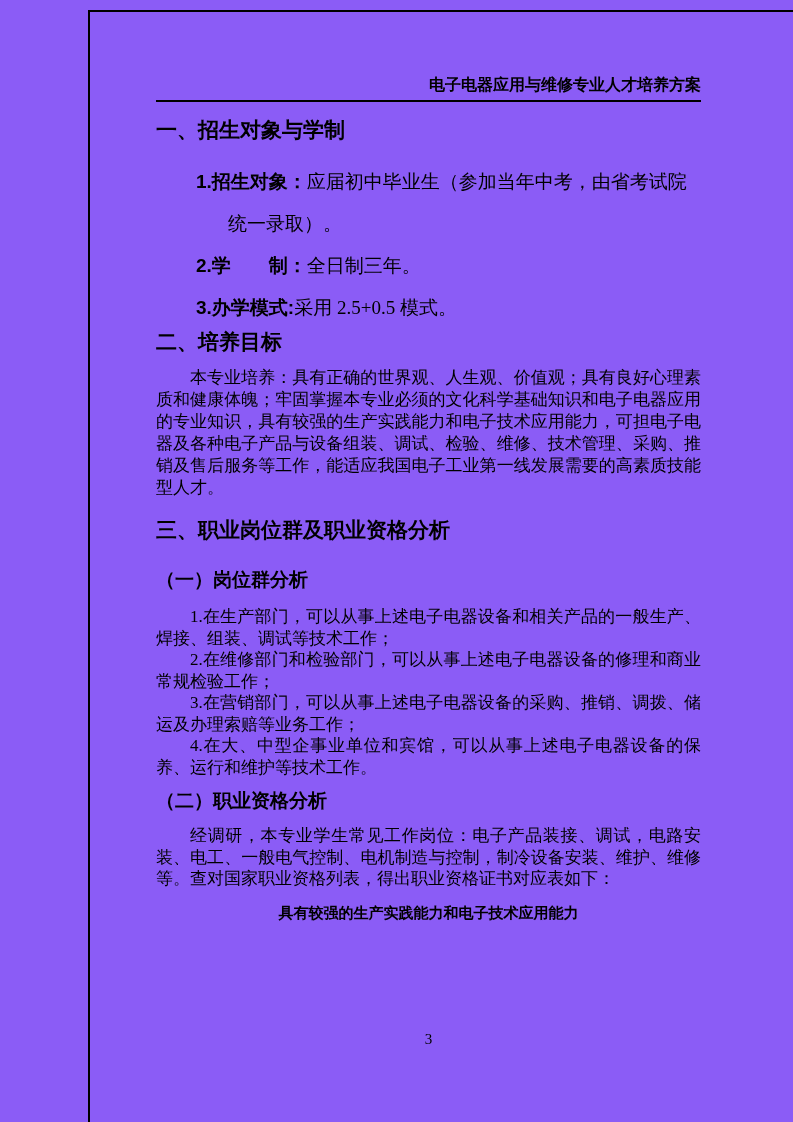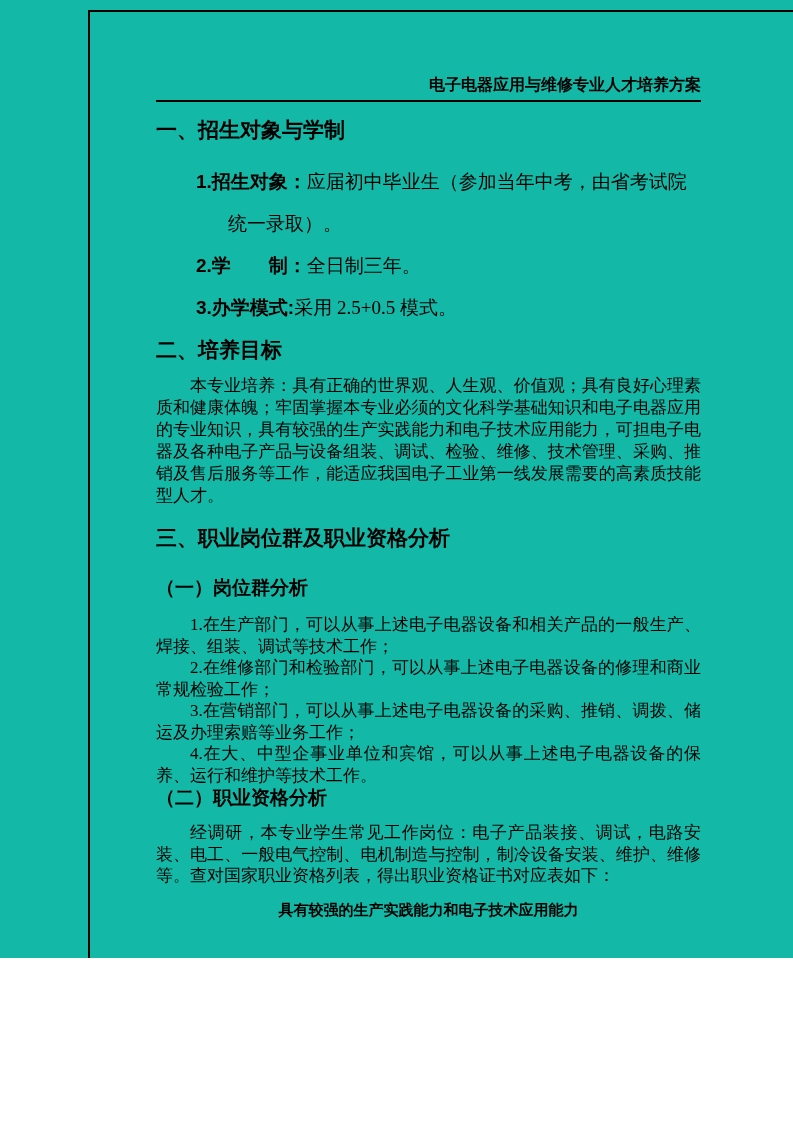--- a/index.html
+++ b/index.html
@@ -1,21 +1,21 @@
 <!DOCTYPE html>
 <html><head>
 <meta charset="utf-8">
 <style>
   * { margin: 0; padding: 0; box-sizing: border-box; }
   html, body { background: #ffffff; }
   .page {
     position: relative;
     width: 793px;
-    height: 958px;
-    background: #14b8a6;
+    height: 1122px;
+    background: #8b5cf6;
     overflow: hidden;
     color: #000;
     font-family: "Liberation Serif", "DejaVu Serif", serif;
   }
   .border-top {
     position: absolute; left: 88px; top: 10px; right: 0; height: 2px;
     background: #000;
   }
   .border-left {
     position: absolute; left: 88px; top: 10px; width: 2px; bottom: 0;
@@ -33,30 +33,30 @@
     padding-bottom: 5px;
     border-bottom: 2px solid #000;
   }
   h1.sec {
     font-family: "Liberation Sans", "DejaVu Sans", sans-serif;
     font-weight: bold;
     font-size: 21px;
     line-height: 26px;
   }
   .sec1 { margin-top: 15px; }
-  .sec2 { margin-top: 8px; }
+  .sec2 { }
   .sec3 { margin-top: 18px; }
   h2.sub {
     font-family: "Liberation Sans", "DejaVu Sans", sans-serif;
     font-weight: bold;
     font-size: 19px;
     line-height: 24px;
   }
   .sub1 { margin-top: 25px; }
-  .sub2 { }
+  .sub2 { margin-top: 11px; }
   .enroll { margin-top: 18px; }
   .enroll p {
     font-size: 19px;
     line-height: 42px;
     padding-left: 72px;
     text-indent: -32px;
     word-break: break-all;
   }
   .enroll b {
     font-family: "Liberation Sans", "DejaVu Sans", sans-serif;

